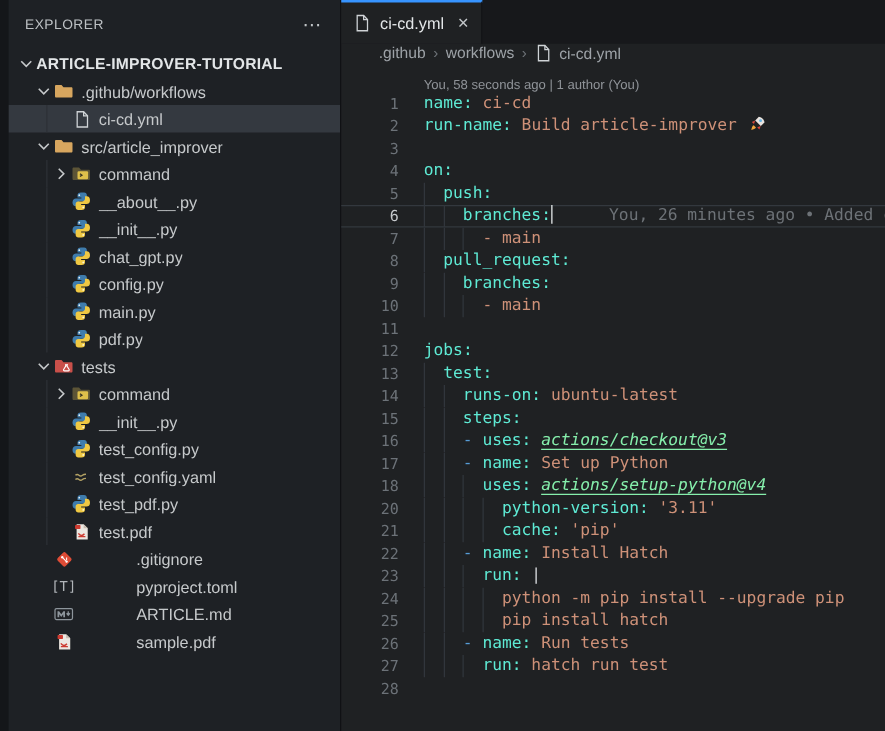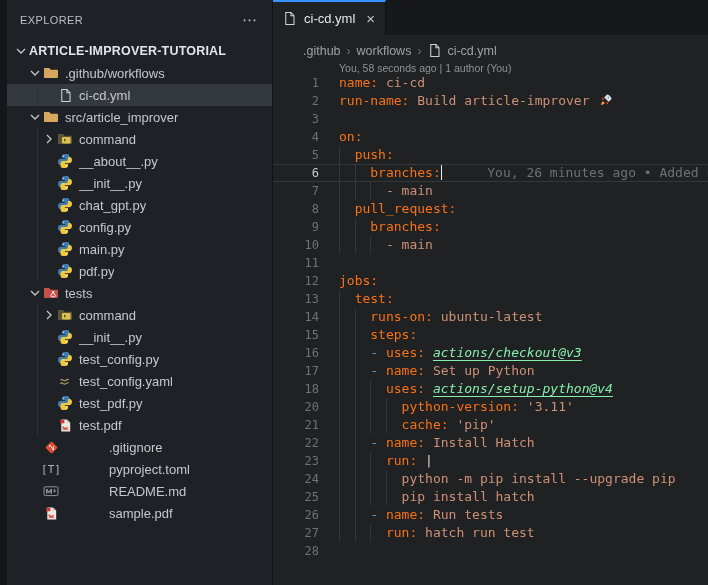--- a/index.html
+++ b/index.html
@@ -24,32 +24,32 @@
   .row.lvl-file1{padding-left:36px;gap:44px;}
   .row.lvl-file2{padding-left:50px;}
   .row.guide::before{content:"";position:absolute;left:30px;top:0;bottom:0;width:1px;background:#2d3136;}
   
   .editor{position:absolute;left:272px;top:0;width:436px;height:100%;background:#1f2123;border-left:1px solid #101114;box-sizing:border-box;}
   .tabbar{height:35px;background:#17181b;display:flex;}
   .tab{height:35px;box-sizing:border-box;display:flex;align-items:center;gap:7px;padding:0 10px 0 9px;
        background:#1f2123;border-top:2px solid #3794ff;border-right:1px solid #101114;cursor:pointer;}
   .tab-label{font-size:13px;color:#e4e7e9;}
   .tab-close{font-size:15px;color:#c3c7ca;margin-left:4px;cursor:pointer;line-height:1;}
-  .breadcrumbs{height:23px;display:flex;align-items:flex-end;gap:6px;padding-left:30px;font-size:12.5px;color:#9da2a7;}
+  .breadcrumbs{height:23px;display:flex;align-items:flex-start;gap:6px;padding-left:30px;font-size:12.5px;color:#9da2a7;}
   .crumb{cursor:pointer;display:flex;align-items:center;gap:5px;}
   .crumb-sep{color:#6e7378;font-size:12px;}
   .codelens{height:16px;margin-left:66px;font-size:10.5px;color:#8f9398;display:flex;align-items:flex-end;}
   .code{position:relative;font-family:"DejaVu Sans Mono",monospace;font-size:13px;line-height:18px;}
   .code-line{display:flex;height:18px;overflow:hidden;}
   .code-line.active{box-shadow:inset 0 1px 0 #33383e, inset 0 -1px 0 #33383e;}
   .ln{width:46px;flex:0 0 46px;text-align:right;color:#6c7278;font-size:12px;user-select:none;}
   .code-line.active .ln{color:#c6cacd;}
   .ct{position:relative;margin-left:20px;white-space:pre;}
   .gl{position:absolute;top:0;height:18px;width:1px;background:#31363c;}
-  .tk-key{color:#f97316;}
+  .tk-key{color:#5eead4;}
   .tk-val{color:#ce9178;}
   .tk-dash{color:#569cd6;}
   .tk-plain{color:#d2d5d8;}
   .tk-link{color:#86efac;text-decoration:underline;text-underline-offset:3px;cursor:pointer;font-style:italic;}
   .tk-blame{color:#6d7277;margin-left:45px;}
   .cursor{display:inline-block;width:1.5px;height:15px;background:#eceff1;vertical-align:-3px;}
   .tk-emoji svg{vertical-align:-2px;margin-left:2px;}
   svg{display:block;}
   .ct svg{display:inline;}
 </style>
@@ -293,21 +293,21 @@
           <span class="lbl">pyproject.toml</span>
         </div>
         <div class="row lvl-file1">
           <span class="ficon">
             <svg width="16" height="16" viewBox="0 0 16 16">
               <rect x="1" y="3.8" width="14" height="8.8" rx="1.2" fill="none" stroke="#8d959c" stroke-width="1"></rect>
               <path d="M3 10.8V5.9h1.3L6 8.4l1.7-2.5H9v4.9H7.6V8.3L6 10.5 4.4 8.3v2.5z" fill="#8d959c"></path>
               <path d="M11.6 5.9v3M10.3 7.6l1.3 1.6 1.3-1.6" stroke="#8d959c" stroke-width="1" fill="none"></path>
             </svg>
           </span>
-          <span class="lbl">README.md</span>
+          <span class="lbl">ARTICLE.md</span>
         </div>
         <div class="row lvl-file1">
           <span class="ficon">
             <svg width="15" height="15" viewBox="0 0 16 16">
               <path d="M3.5 1.5h6L13 4.8v9.7H3.5z" fill="#ece7e1"></path>
               <path d="M9.5 1.5v3.3H13z" fill="#c9beb2"></path>
               <rect x="2.2" y="2.2" width="4.6" height="3.4" rx=".6" fill="#cc3a30"></rect>
               <path d="M5 9.2c1.6 2.4 3.6 2.4 5.2.4" stroke="#cc3a30" stroke-width="1.2" fill="none"></path>
               <path d="M5 12h6" stroke="#cc3a30" stroke-width="1"></path>
             </svg>

